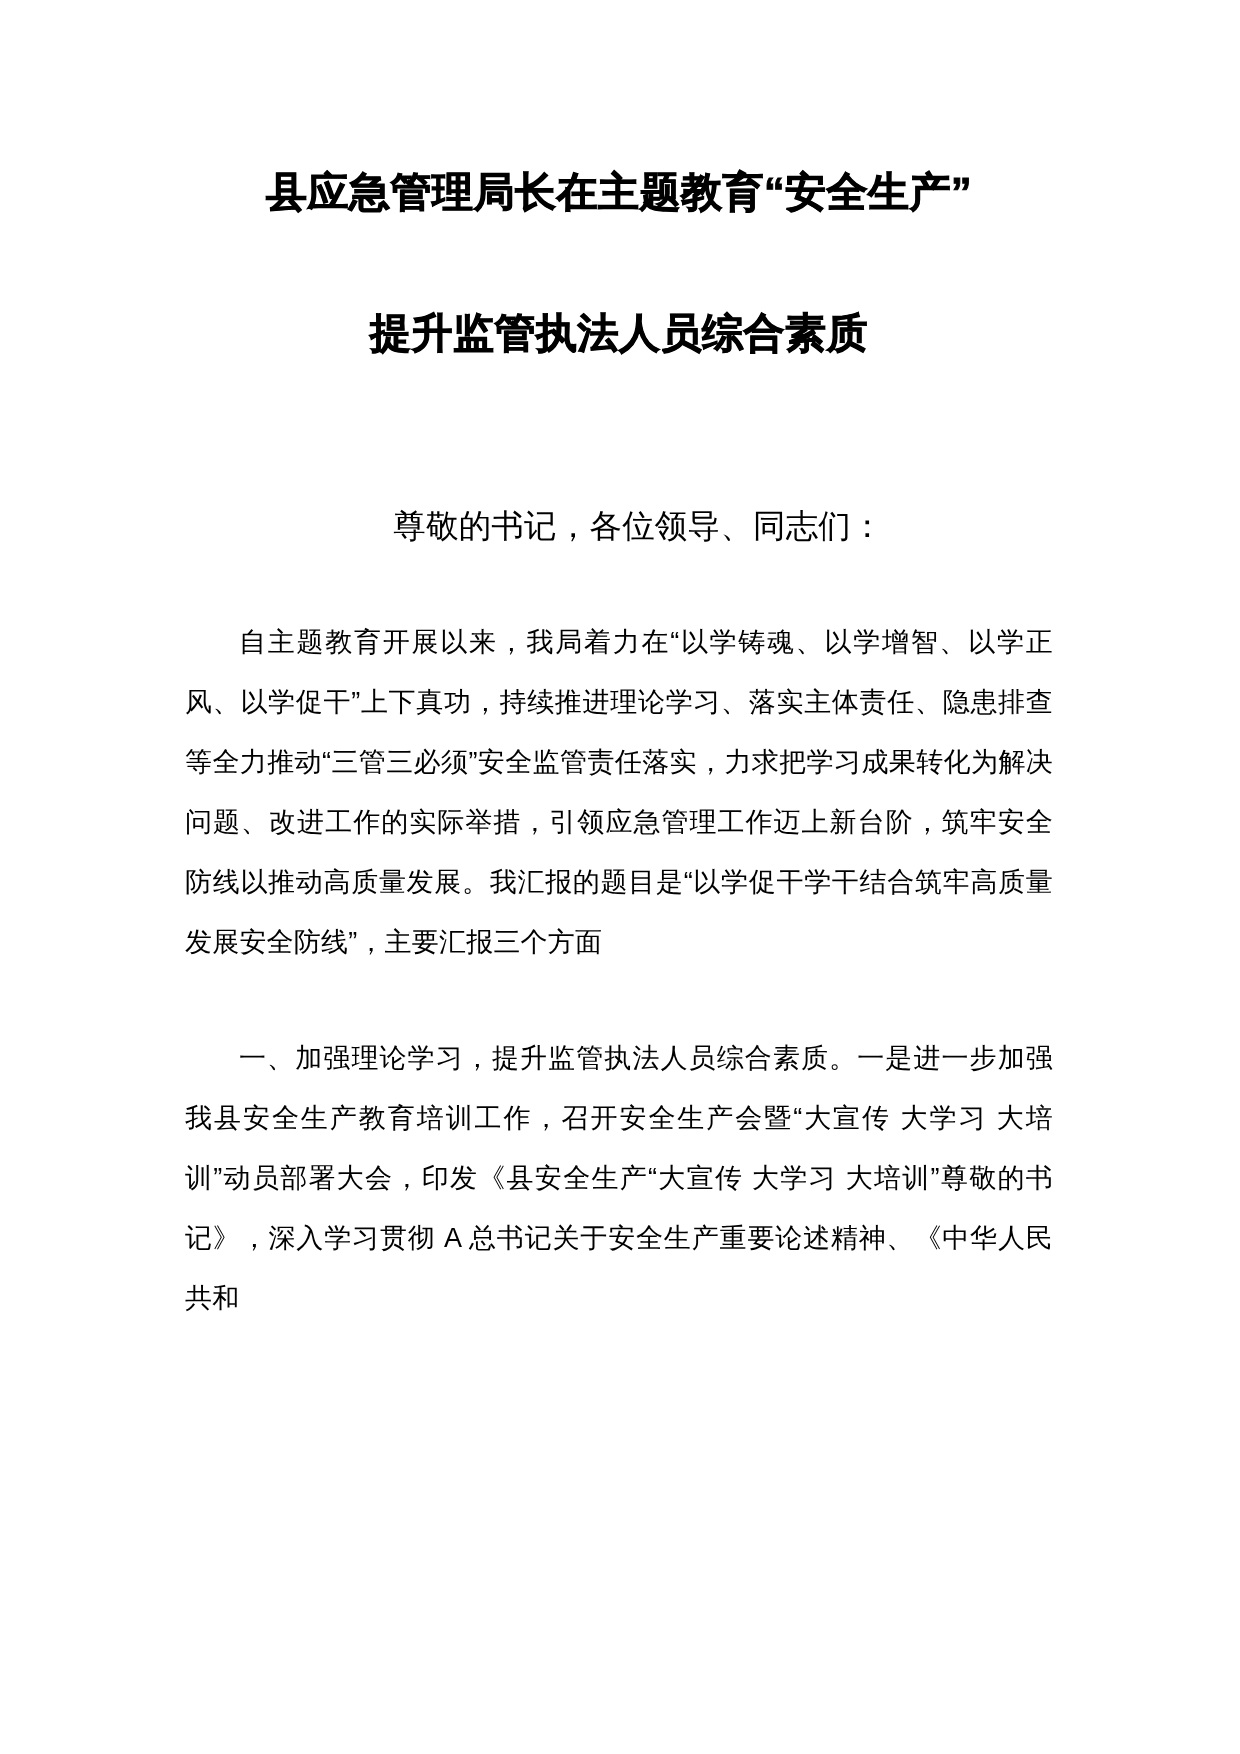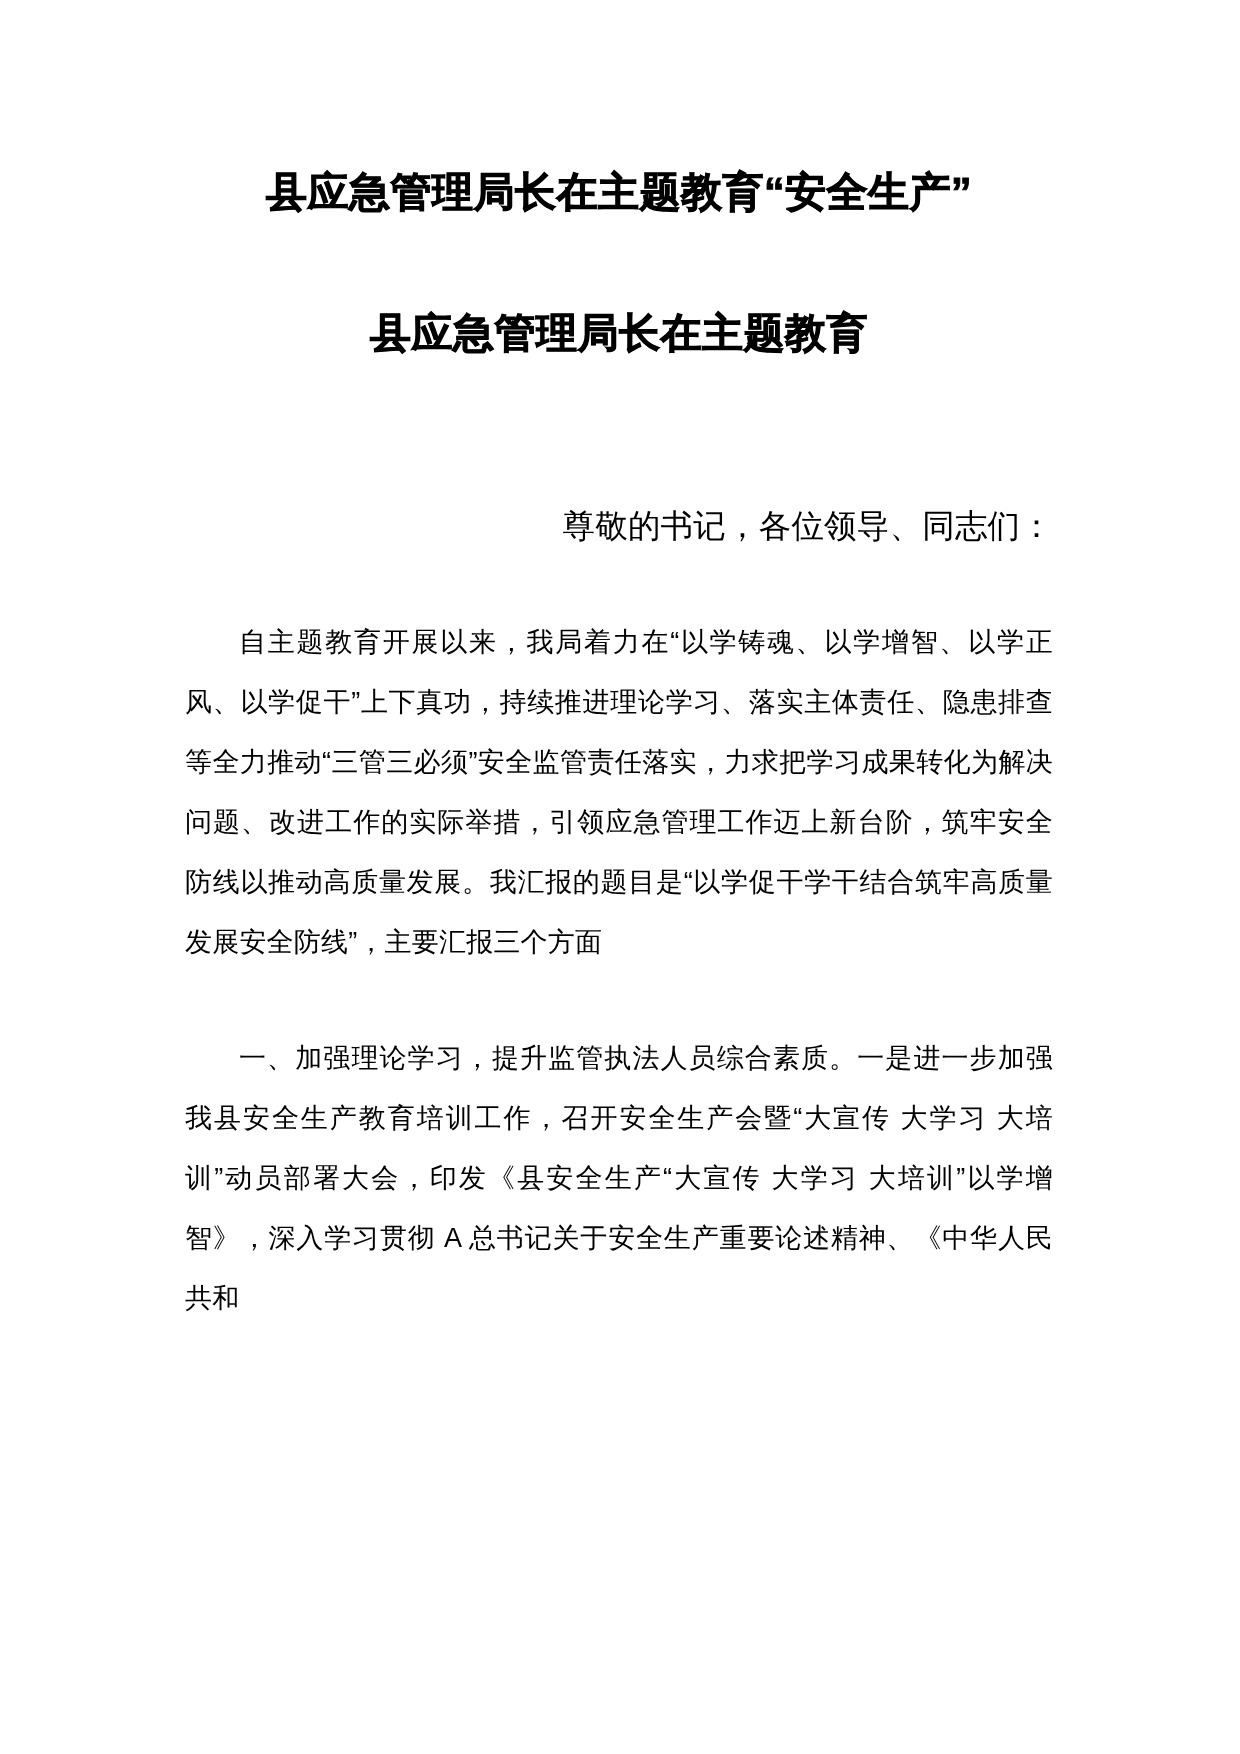--- a/index.html
+++ b/index.html
@@ -64,37 +64,37 @@
   }
   p.para:last-child { margin-bottom: 0; }
 
   
   p.salutation {
     margin: 0 0 56px 0;
     padding: 0;
     font-size: 32.5px;
     line-height: 60px;
     text-indent: 1.2em;
-    text-align: right;
+    text-align: center;
     letter-spacing: 0.2px;
   }
 </style>
 </head>
 <body>
 
 <div class="page">
   <div class="content">
 
     <h1 class="doc-title title-line-1">县应急管理局长在主题教育“安全生产”</h1>
 
-    <h1 class="doc-title title-line-2">县应急管理局长在主题教育</h1>
+    <h1 class="doc-title title-line-2">提升监管执法人员综合素质</h1>
 
     <div class="body-block">
 
       <p class="salutation">尊敬的书记，各位领导、同志们：</p>
 
       <p class="para">自主题教育开展以来，我局着力在“以学铸魂、以学增智、以学正风、以学促干”上下真功，持续推进理论学习、落实主体责任、隐患排查等全力推动“三管三必须”安全监管责任落实，力求把学习成果转化为解决问题、改进工作的实际举措，引领应急管理工作迈上新台阶，筑牢安全防线以推动高质量发展。我汇报的题目是“以学促干学干结合筑牢高质量发展安全防线”，主要汇报三个方面</p>
 
-      <p class="para">一、加强理论学习，提升监管执法人员综合素质。一是进一步加强我县安全生产教育培训工作，召开安全生产会暨“大宣传 大学习 大培训”动员部署大会，印发《县安全生产“大宣传 大学习 大培训”以学增智》，深入学习贯彻 A 总书记关于安全生产重要论述精神、《中华人民共和</p>
+      <p class="para">一、加强理论学习，提升监管执法人员综合素质。一是进一步加强我县安全生产教育培训工作，召开安全生产会暨“大宣传 大学习 大培训”动员部署大会，印发《县安全生产“大宣传 大学习 大培训”尊敬的书记》，深入学习贯彻 A 总书记关于安全生产重要论述精神、《中华人民共和</p>
 
     </div>
   </div>
 </div>
 
 </body></html>

